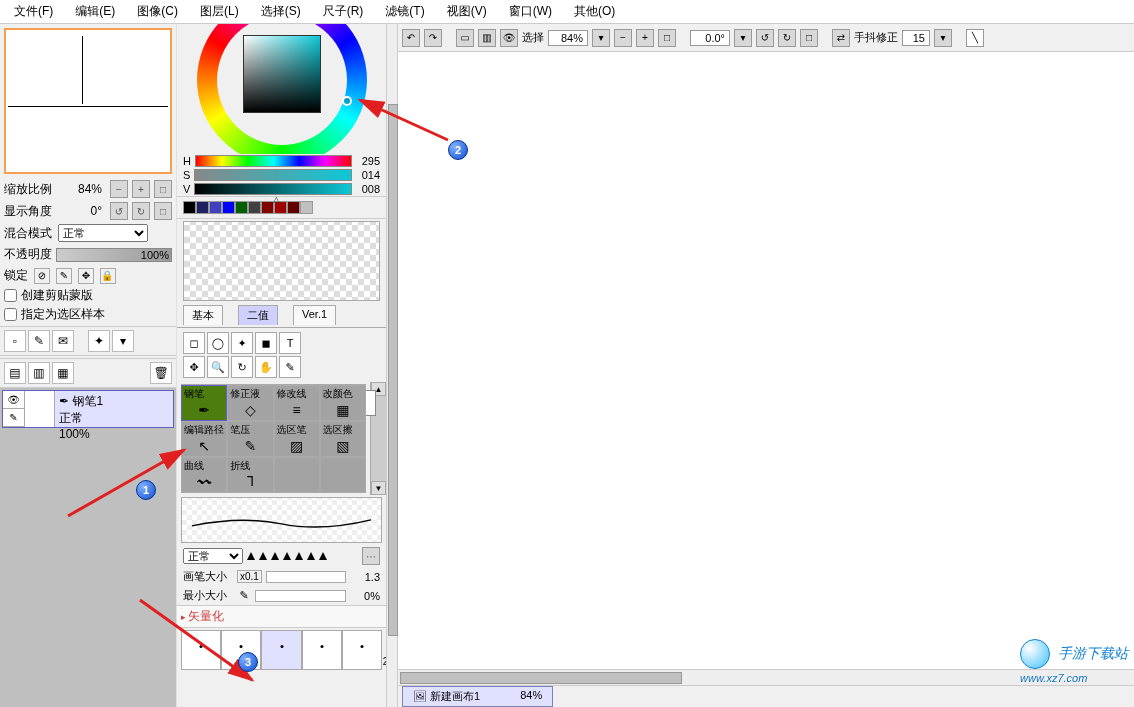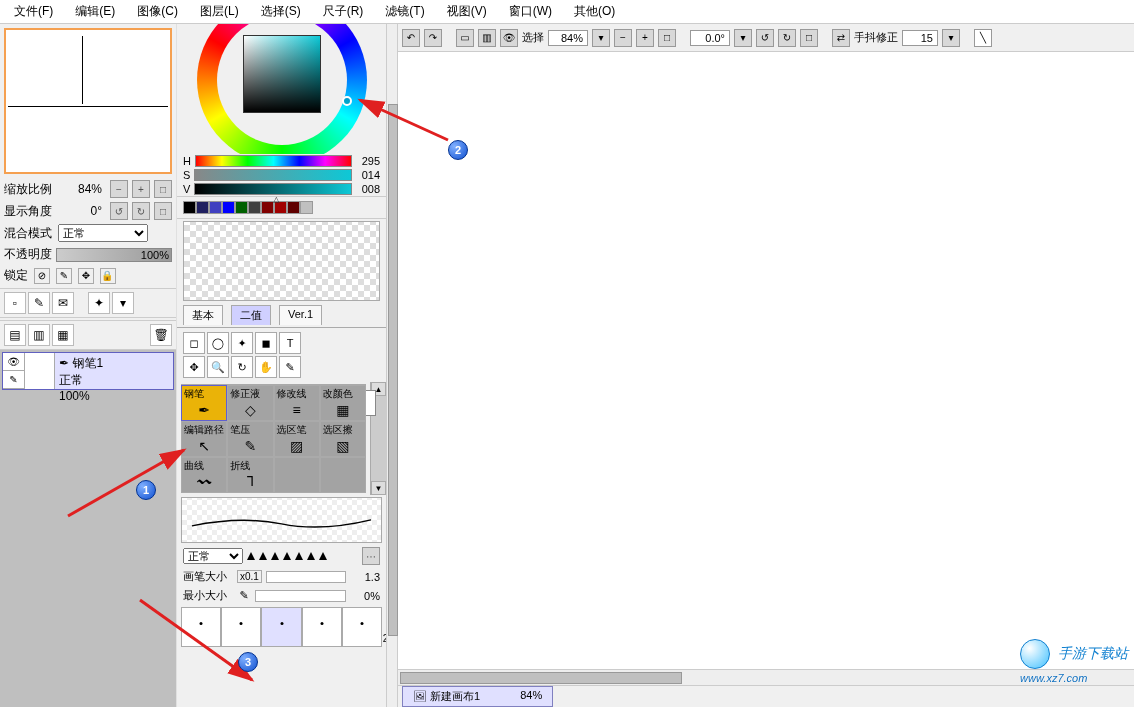--- a/index.html
+++ b/index.html
@@ -50,31 +50,31 @@
 .hsv-row{display:flex;align-items:center;padding:1px 6px;gap:4px;font-size:11px;}
 .hsv-row .bar{flex:1;height:12px;position:relative;border:1px solid #888;}
 .hsv-row .bar::after{content:"△";position:absolute;bottom:-10px;left:50%;font-size:8px;color:#333;}
 .hsv-row .num{width:24px;text-align:right;}
 .hbar{background:linear-gradient(90deg,#f00,#ff0,#0f0,#0ff,#00f,#f0f,#f00);}
 .sbar{background:linear-gradient(90deg,#888,#0dc8d6);}
 .vbar{background:linear-gradient(90deg,#000,#0dc8d6);}
 .swatches{display:flex;flex-wrap:wrap;padding:4px 6px;gap:0;border-top:1px solid #ccc;border-bottom:1px solid #ccc;}
 .swatches div{width:13px;height:13px;border:1px solid #999;}
 .scratch{margin:2px 6px;height:80px;background:repeating-conic-gradient(#ddd 0% 25%,#fff 0% 50%) 0/12px 12px;border:1px solid #aaa;}
-.tabs{display:flex;gap:8px;padding:2px 6px;border-bottom:1px solid #aaa;}
+.tabs{display:flex;gap:15px;padding:2px 6px;border-bottom:1px solid #aaa;}
 .tabs .tab{padding:2px 8px;border:1px solid #aaa;background:#f8f8f8;font-size:11px;border-bottom:none;}
 .tabs .tab.active{background:#d0d0ff;}
 .tool-grid{padding:4px 6px;display:grid;grid-template-columns:repeat(7,22px);gap:2px;}
 .tool-grid .t{width:22px;height:22px;border:1px solid #aaa;background:#fff;display:flex;align-items:center;justify-content:center;font-size:11px;}
 .color-sw{position:absolute;right:10px;top:362px;width:40px;height:30px;}
 .color-sw .fg{position:absolute;width:26px;height:26px;background:#000;border:1px solid #888;}
 .color-sw .bg{position:absolute;width:26px;height:26px;background:#fff;border:1px solid #888;right:0;bottom:0;}
 .brush-grid{margin:2px 4px;display:grid;grid-template-columns:repeat(4,1fr);gap:0;border-top:1px solid #aaa;}
 .brush-grid .b{height:36px;border:1px solid #aaa;padding:1px 2px;font-size:10px;position:relative;background:#a3a3a3;overflow:hidden;}
-.brush-grid .b.active{background:#eab308;border-color:#6060d0;}
+.brush-grid .b.active{background:#4d7c0f;border-color:#6060d0;}
 .brush-grid .b .bn{display:block;margin-bottom:1px;white-space:nowrap;}
 .brush-grid .b .bi{font-size:14px;position:absolute;bottom:2px;left:50%;transform:translateX(-50%);}
 .brush-sb{width:16px;background:#eee;border-left:1px solid #aaa;display:flex;flex-direction:column;}
 .brush-sb .arr{height:14px;background:#ddd;border:1px solid #aaa;display:flex;align-items:center;justify-content:center;font-size:8px;}
 .stroke-prev{margin:2px 4px;height:46px;background:repeating-conic-gradient(#eee 0% 25%,#fff 0% 50%) 0/10px 10px;border:1px solid #aaa;position:relative;}
 .stroke-prev svg{position:absolute;inset:0;}
 .blend-row{display:flex;align-items:center;gap:4px;padding:2px 6px;}
 .blend-row select{flex:0 0 60px;font-size:11px;}
 .blend-row .dots{flex:1;display:flex;gap:4px;align-items:center;}
 .blend-row .dots span{width:8px;height:8px;background:#000;clip-path:polygon(50% 0,100% 100%,0 100%);}
@@ -148,20 +148,28 @@
       <span>不透明度</span>
       <div class="tk">100%</div>
     </div>
     <div class="lock-row">
       <span>锁定</span>
       <span class="ic">⊘</span>
       <span class="ic">✎</span>
       <span class="ic">✥</span>
       <span class="ic">🔒</span>
     </div>
+    <label class="chk">
+        <input type="checkbox" style="">
+        <span>创建剪贴蒙版</span>
+      </label>
+    <label class="chk">
+        <input type="checkbox" style="">
+        <span>指定为选区样本</span>
+      </label>
     <div class="tb-left">
       <span class="tbtn">▫</span>
       <span class="tbtn">✎</span>
       <span class="tbtn">✉</span>
       <span style="width:10px"></span>
       <span class="tbtn">✦</span>
       <span class="tbtn">▾</span>
     </div>
     <div class="tb-left">
       <span class="tbtn">▤</span>
@@ -327,20 +335,21 @@
       <span style="font-size:10px;border:1px solid #aaa;padding:0 2px;">x0.1</span>
       <div class="ps"></div>
       <span class="pv">1.3</span>
     </div>
     <div class="param-row">
       <span class="pl">最小大小</span>
       <span style="width:14px;text-align:center;">✎</span>
       <div class="ps"></div>
       <span class="pv">0%</span>
     </div>
+    <div class="section-head" style="color:#d04040;">矢量化</div>
     <div class="vline-row" id="vline">
         <div class="vc">
           <div class="dot"></div>
           <div class="num">0.7</div>
         </div>
         <div class="vc">
           <div class="dot"></div>
           <div class="num">0.8</div>
         </div>
         <div class="vc active">
@@ -376,21 +385,21 @@
       <span class="b">□</span>
       <span style="width:6px"></span>
       <span class="zoom">0.0°</span>
       <span class="b">▾</span>
       <span class="b">↺</span>
       <span class="b">↻</span>
       <span class="b">□</span>
       <span style="width:6px"></span>
       <span class="b">⇄</span>
       <span>手抖修正</span>
-      <span class="zoom" style="width:36px">15</span>
+      <span class="zoom" style="width:28px">15</span>
       <span class="b">▾</span>
       <span style="width:6px"></span>
       <span class="b" style="background:#fff;">╲</span>
     </div>
     <div class="canvas"></div>
     <div class="hscroll"></div>
     <div class="tabbar">
       <div class="doc-tab">
         <span>🖼 <span>新建画布1</span></span>
         <span>84%</span>

